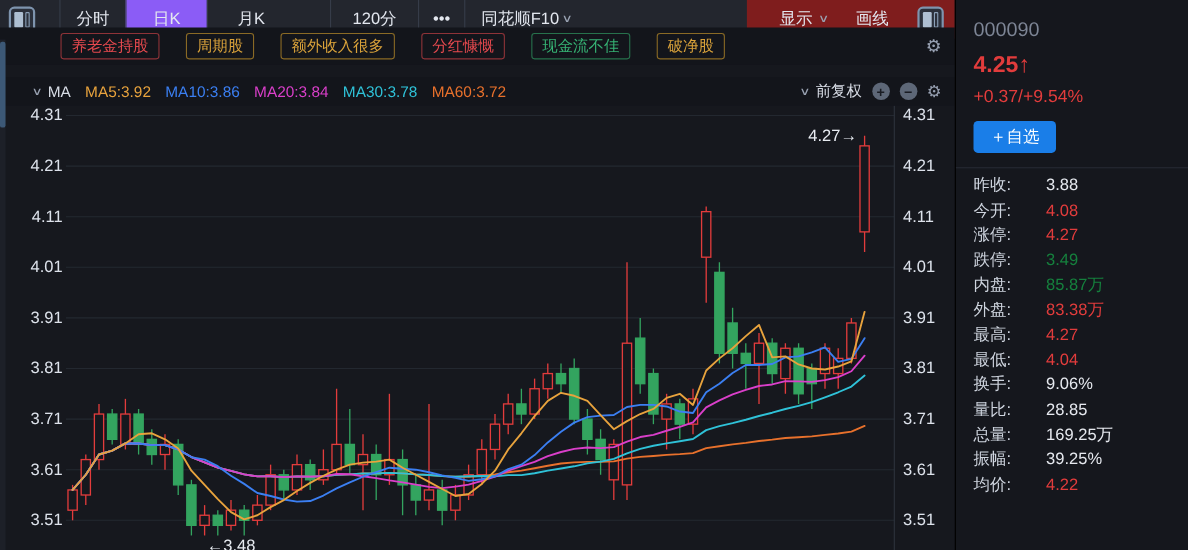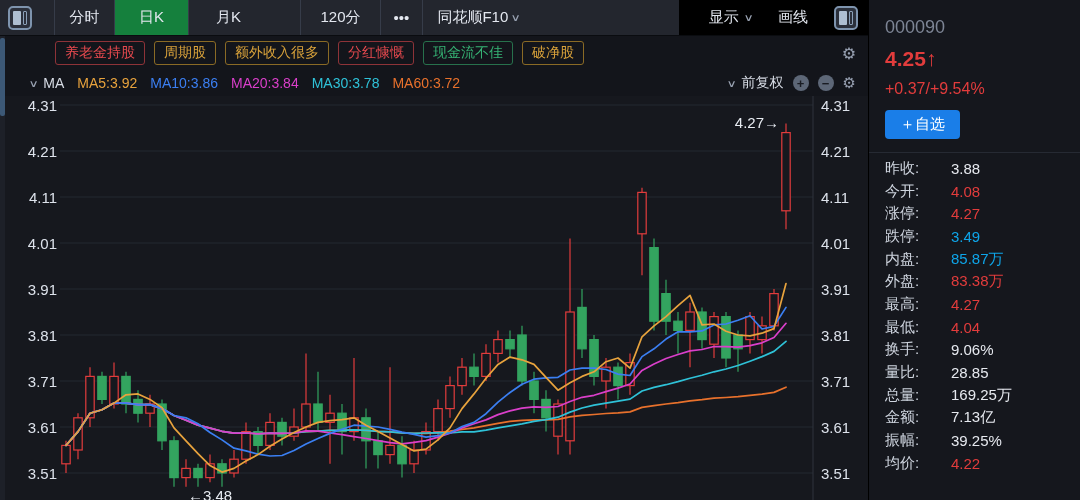--- a/index.html
+++ b/index.html
@@ -11,28 +11,28 @@
              display:flex; align-items:stretch; border-bottom:1px solid #0a0c10; }
   .tb-icon-wrap { width:54px; display:flex; align-items:center; padding-left:8px; }
   .panel-icon { width:24px; height:24px; border:2px solid #7e94ae; border-radius:5px;
                 display:flex; align-items:center; padding:3px; gap:2px; background:#2b303b; }
   .panel-icon .bar-fill { width:8px; height:100%; background:#aebfd2; border-radius:1px; }
   .panel-icon .bar-line { width:4px; height:100%; border:1px solid #8ba0b8; border-radius:1px; }
   .tabs { display:flex; align-items:stretch; height:100%; }
   .tab { display:flex; align-items:center; justify-content:center; gap:4px;
          font-size:15px; color:#e3e7ef; border-left:1px solid #363c49; cursor:default; }
   .tab:last-child { border-right:1px solid #363c49; }
-  .tab.active { background:#15803d; }
+  .tab.active { background:#8b5cf6; }
   .chev { color:#9aa3b3; font-size:10px; transform:scaleX(1.4); display:inline-block; }
-  .tb-right { margin-left:auto; height:100%; background:#000000; display:flex; align-items:center;
+  .tb-right { margin-left:auto; height:100%; background:#7f1d1d; display:flex; align-items:center;
               justify-content:flex-end; gap:26px; padding:0 10px 0 30px; }
   .tb-right .lbl { font-size:15px; color:#e3e7ef; display:flex; align-items:center; gap:6px; }
   
-  .tagsrow { position:absolute; left:0; top:36px; width:868px; height:34px; background:#13151b;
-             display:flex; align-items:center; padding-left:55px; gap:9px; }
+  .tagsrow { position:absolute; left:0; top:25px; width:868px; height:34px; background:#13151b;
+             display:flex; align-items:center; padding-left:55px; gap:24px; }
   .tag { font-size:14px; line-height:1.25; padding:2px 9px; border-radius:3px; border:1px solid; }
   .tag.red    { color:#e5494e; border-color:#8e3338; }
   .tag.yellow { color:#d9a23a; border-color:#8a6a25; }
   .tag.green  { color:#36b374; border-color:#27714c; }
   .gear { margin-left:auto; margin-right:12px; color:#97a0b1; font-size:16px; }
   
   .marow { position:absolute; left:0; top:70px; width:868px; height:26px; background:#13151b;
            display:flex; align-items:center; font-size:14px; padding-left:30px; gap:13px; }
   .marow .ma-title { color:#d8dde6; display:flex; gap:6px; align-items:center; }
   .marow .right { margin-left:auto; display:flex; align-items:center; gap:9px; padding-right:12px; }
@@ -58,21 +58,21 @@
             border-left:1px solid #000; padding:10px 16px 0 16px; }
   .stock-name { font-size:21px; color:#e8ebf1; letter-spacing:1px; }
   .stock-code { font-size:18px; color:#7d8595; margin-top:7px; }
   .stock-price { font-size:21px; color:#e23c3c; margin-top:9px; font-weight:bold; }
   .stock-chg { font-size:16px; color:#e23c3c; margin-top:9px; }
   .watch-btn { display:inline-block; margin-top:12px; background:#1a7ee8; color:#fff;
                font-size:15px; padding:5px 15px; border-radius:4px; border:none; }
   .rp-div { height:1px; background:#262a33; margin:13px -16px 4px -16px; }
   .srow { height:22.7px; display:flex; align-items:center; font-size:15px; }
   .srow .sl { width:66px; color:#ced4de; }
-  .v-white { color:#e6e9ef; } .v-red { color:#e23c3c; } .v-green { color:#0ea5e9; }
+  .v-white { color:#e6e9ef; } .v-red { color:#e23c3c; } .v-green { color:#15803d; }
 </style>
 </head>
 <body>
 
 <div class="main">
 
   <div class="toolbar">
     <div class="tb-icon-wrap">
       <div class="panel-icon">
         <div class="bar-fill"></div>
@@ -358,24 +358,20 @@
       </div>
       <div class="srow">
         <span class="sl">量比:</span>
         <span class="v-white">28.85</span>
       </div>
       <div class="srow">
         <span class="sl">总量:</span>
         <span class="v-white">169.25万</span>
       </div>
       <div class="srow">
-        <span class="sl">金额:</span>
-        <span class="v-white">7.13亿</span>
-      </div>
-      <div class="srow">
         <span class="sl">振幅:</span>
         <span class="v-white">39.25%</span>
       </div>
       <div class="srow">
         <span class="sl">均价:</span>
         <span class="v-red">4.22</span>
       </div>
     </div>
 </div>
 

